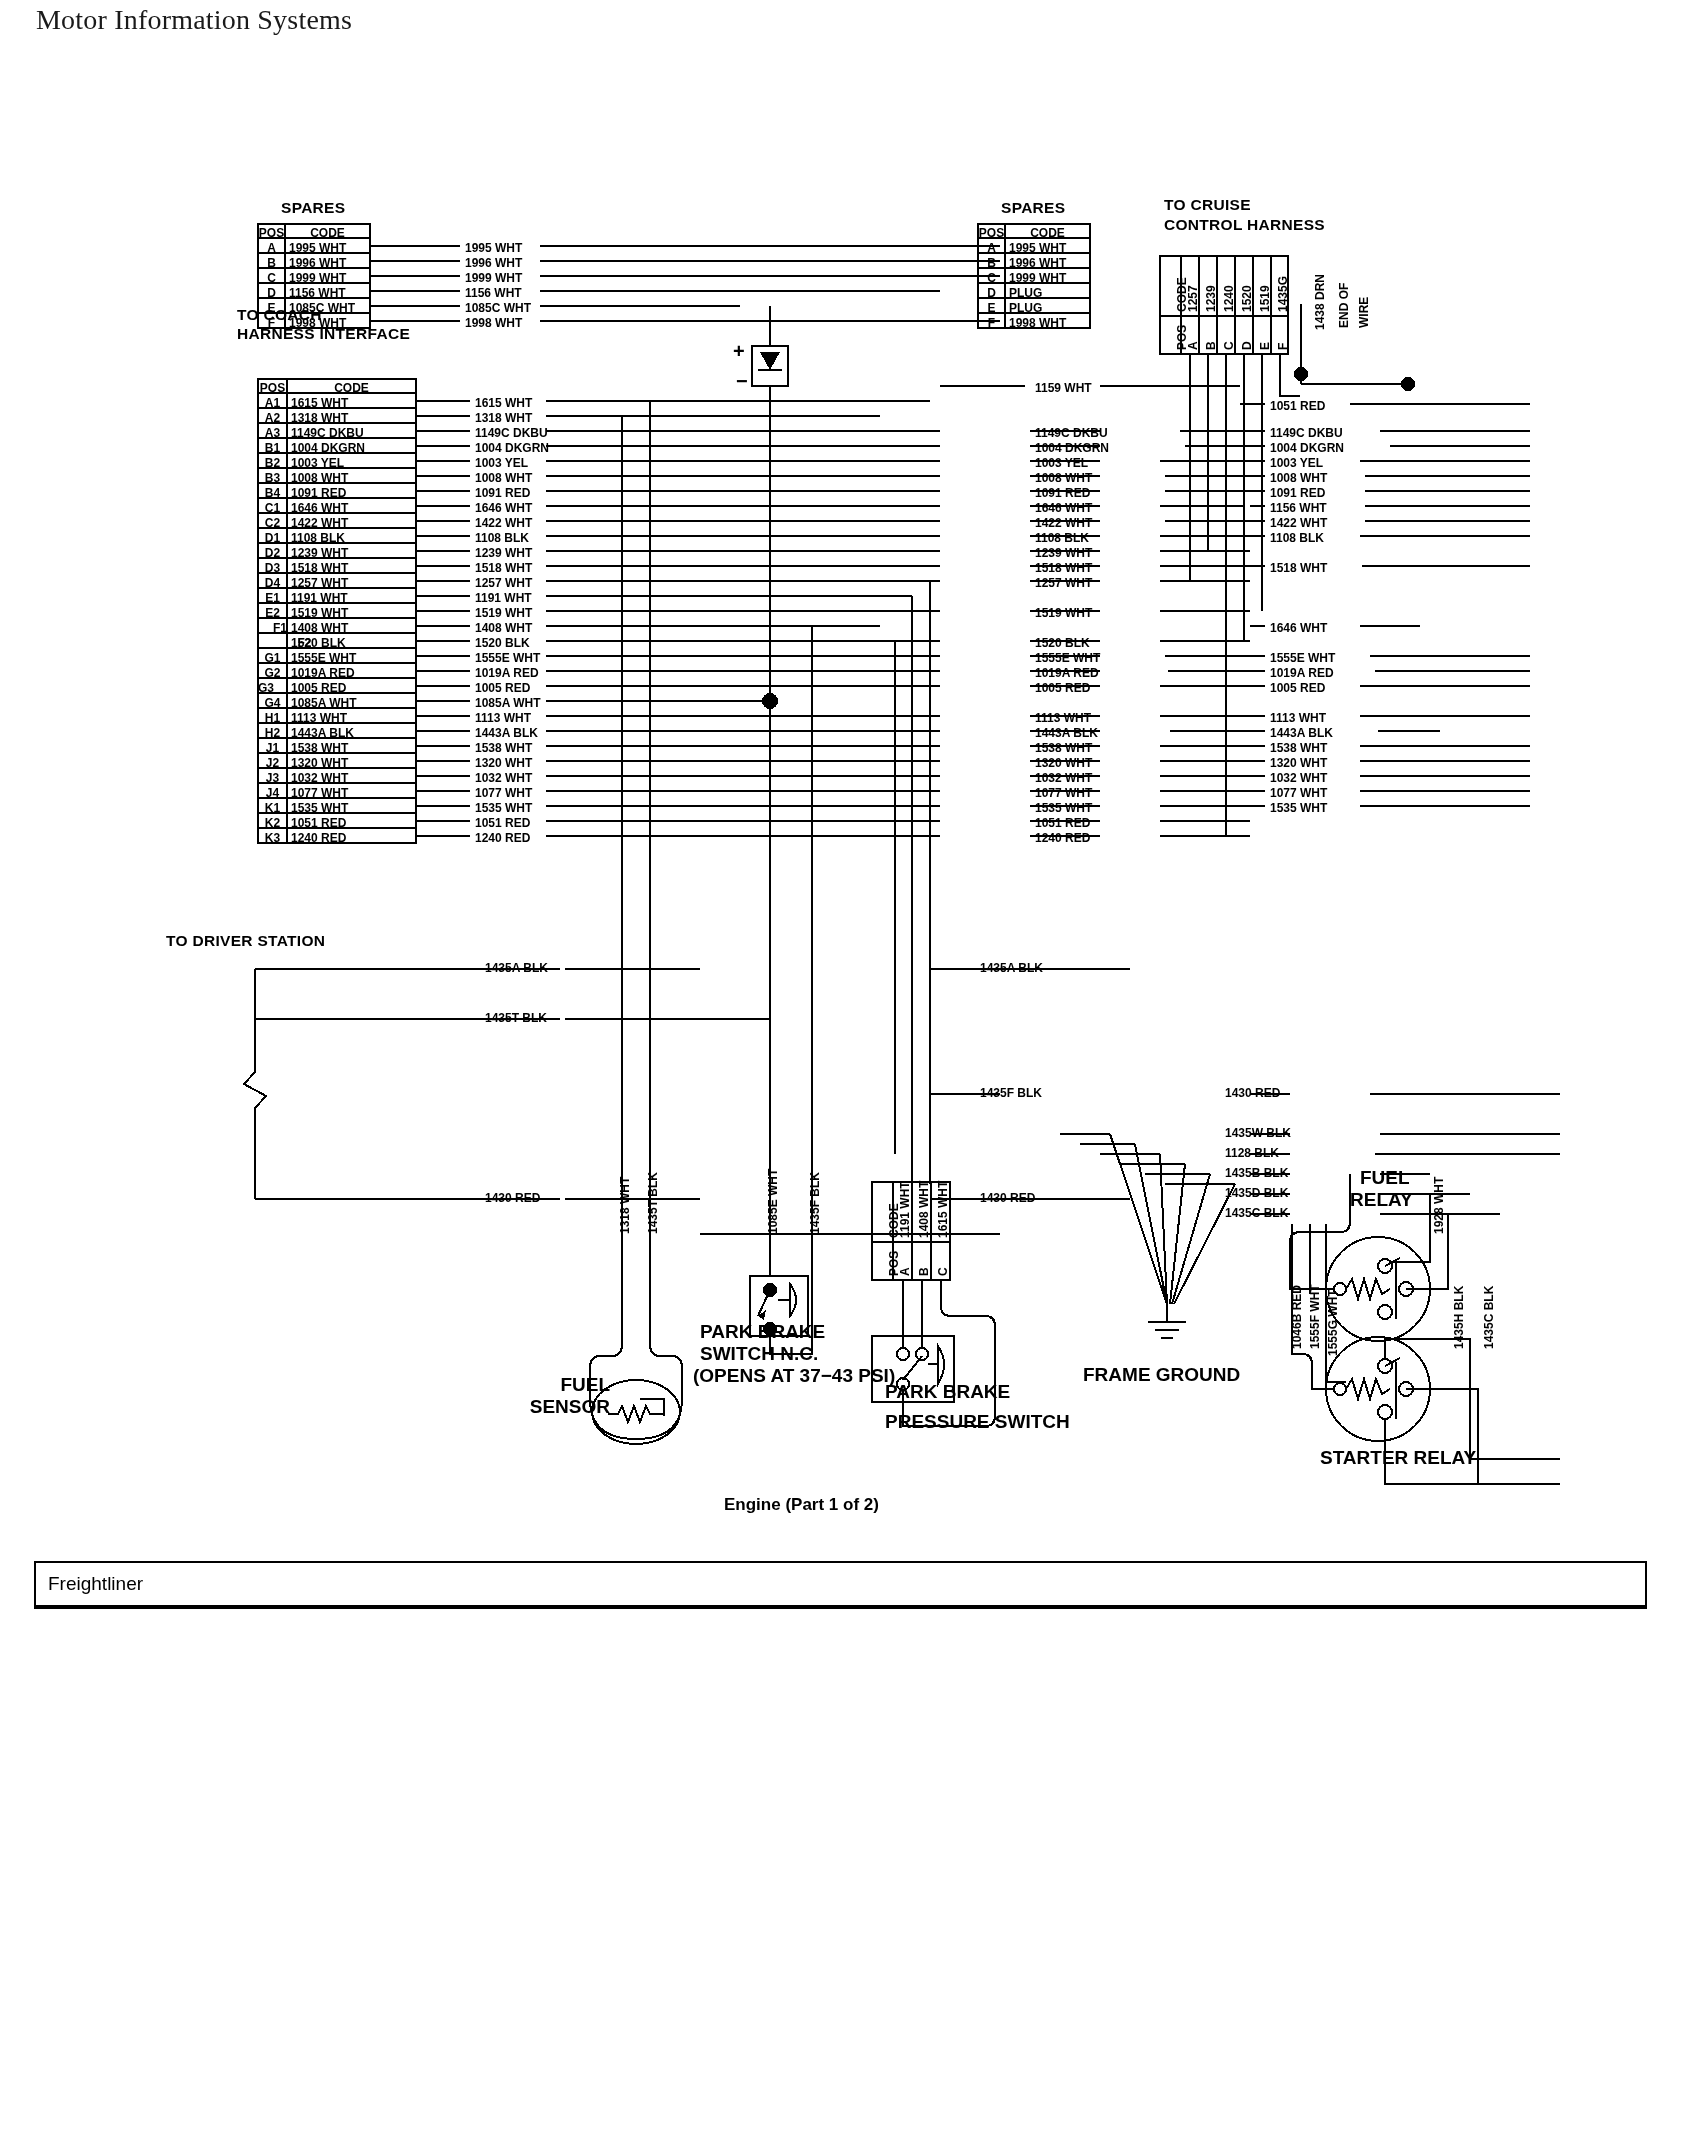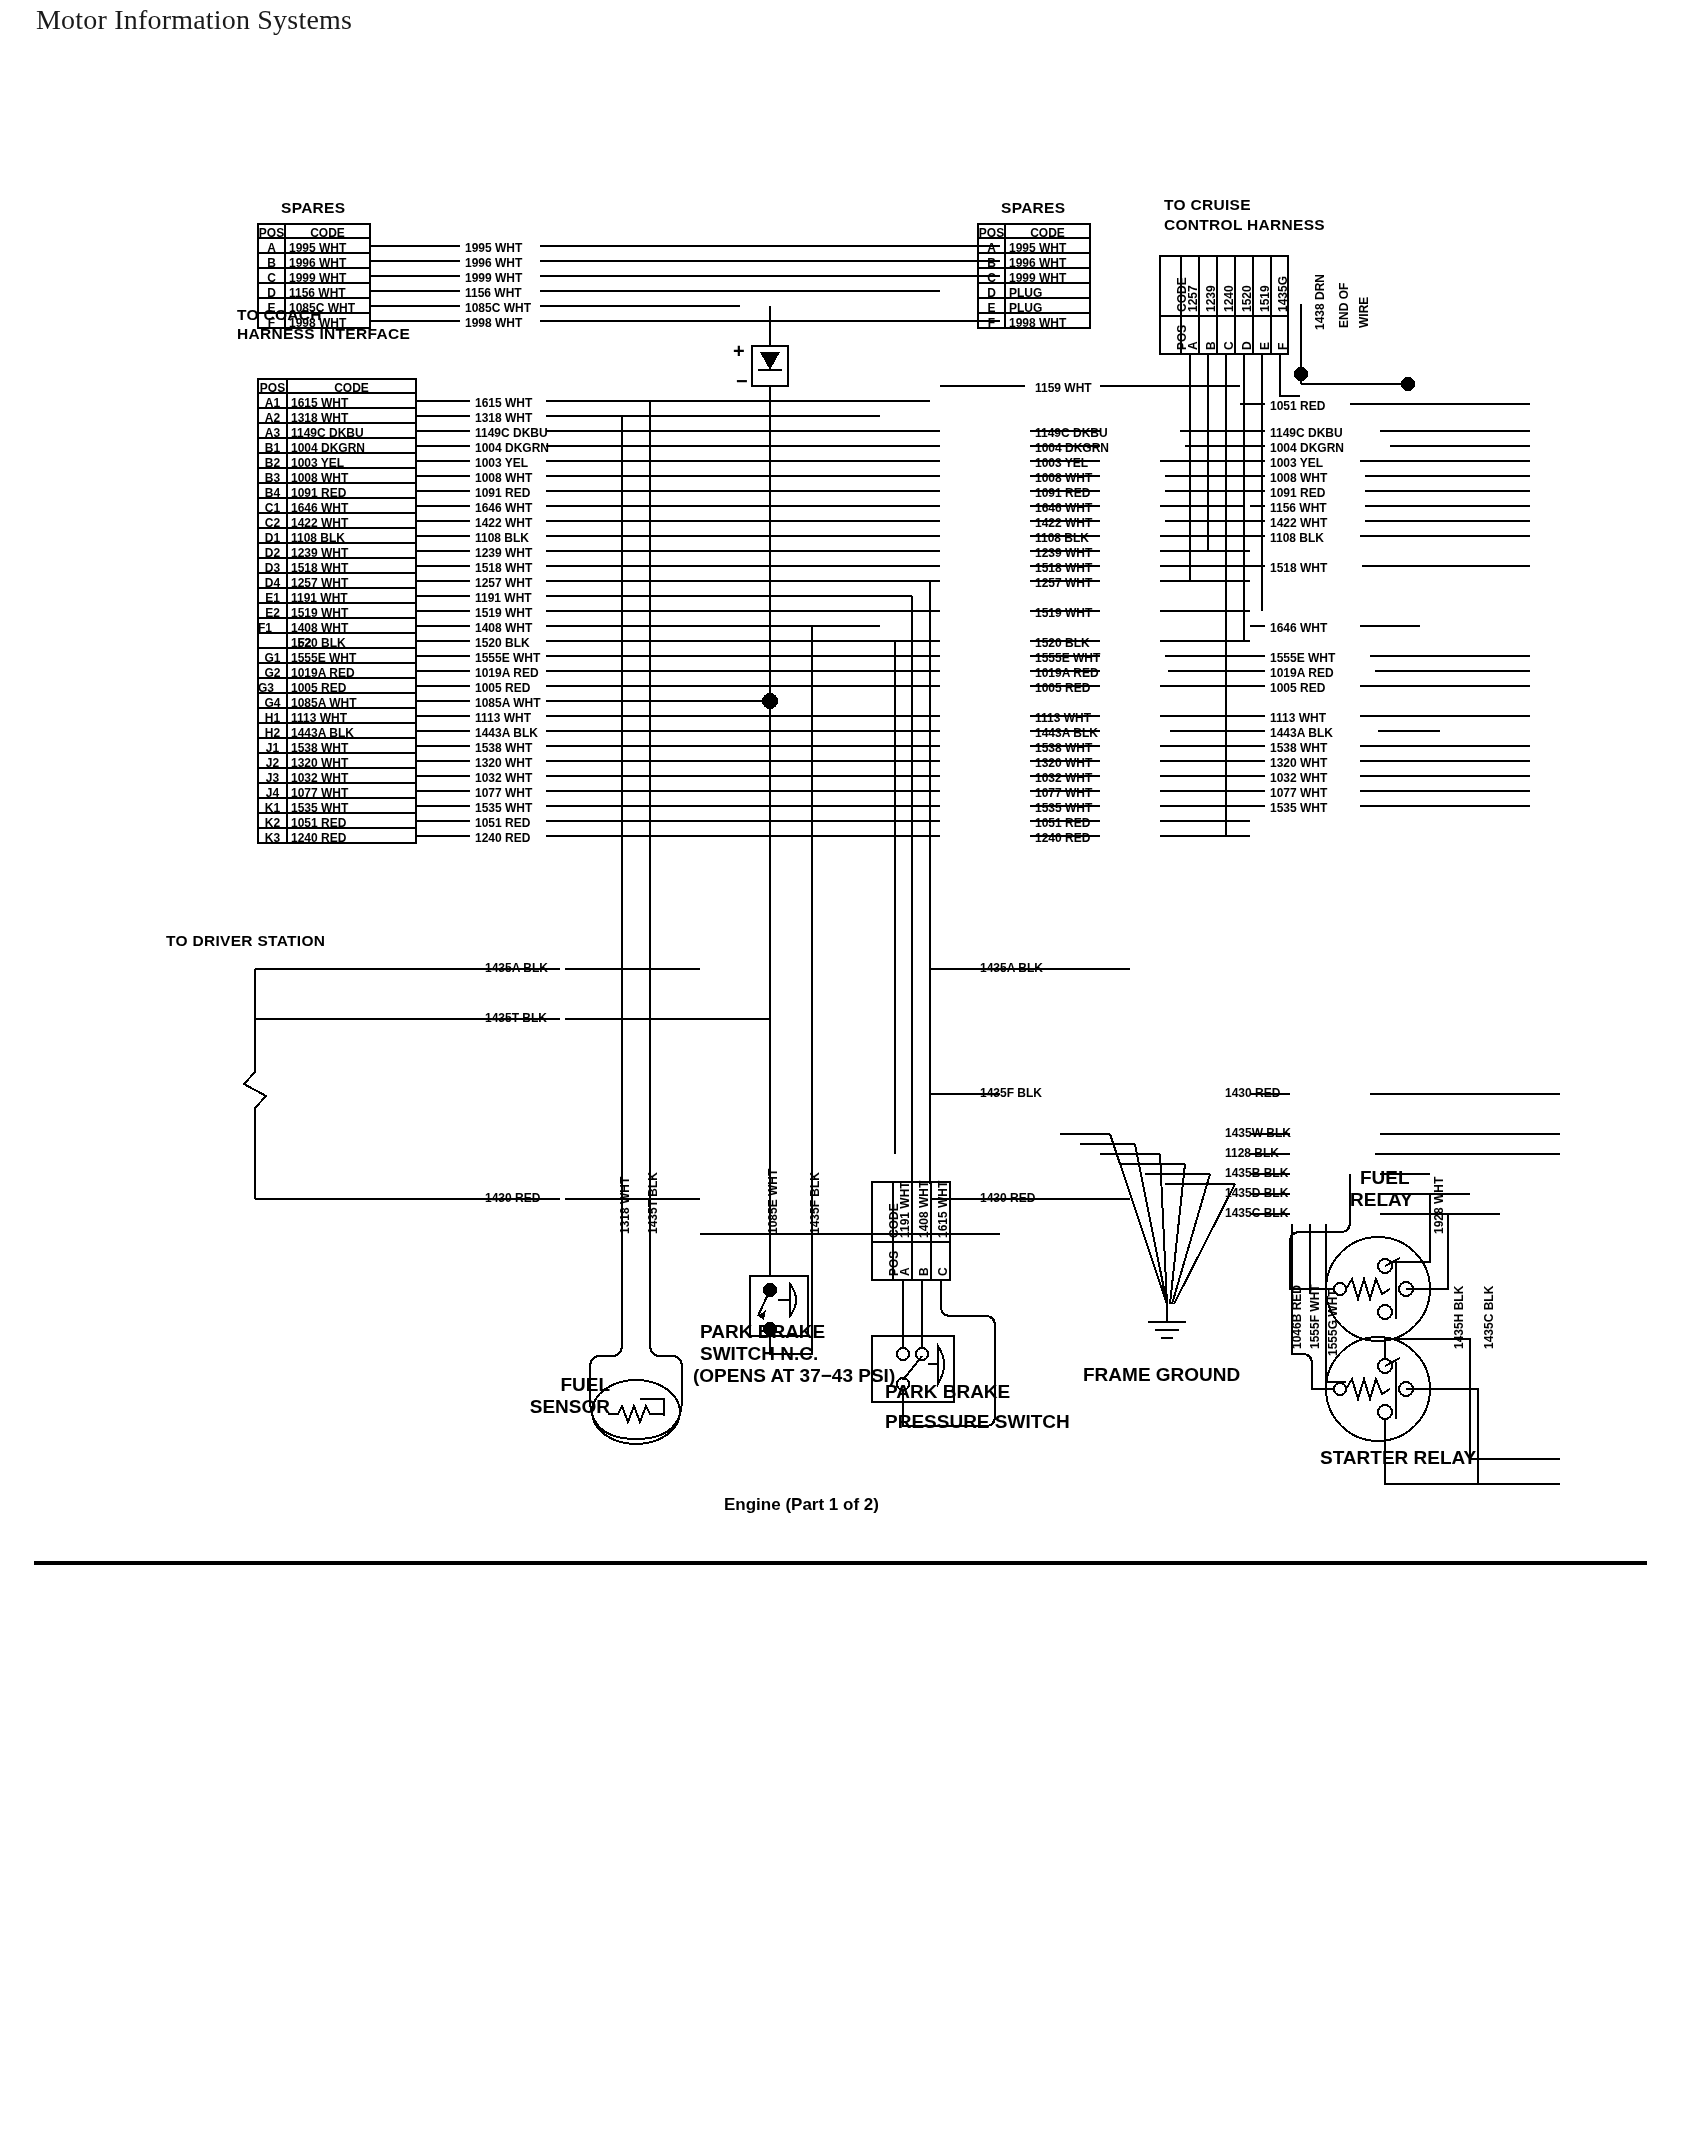--- a/index.html
+++ b/index.html
@@ -558,21 +558,21 @@
         <div class="lbl-sm" style="position: absolute; left: 258px; top: 502px; width: 29px; text-align: center;">D2</div>
         <div class="lbl-sm" style="position: absolute; left: 291px; top: 502px; text-align: left;">1239 WHT</div>
         <div class="lbl-sm" style="position: absolute; left: 258px; top: 517px; width: 29px; text-align: center;">D3</div>
         <div class="lbl-sm" style="position: absolute; left: 291px; top: 517px; text-align: left;">1518 WHT</div>
         <div class="lbl-sm" style="position: absolute; left: 258px; top: 532px; width: 29px; text-align: center;">D4</div>
         <div class="lbl-sm" style="position: absolute; left: 291px; top: 532px; text-align: left;">1257 WHT</div>
         <div class="lbl-sm" style="position: absolute; left: 258px; top: 547px; width: 29px; text-align: center;">E1</div>
         <div class="lbl-sm" style="position: absolute; left: 291px; top: 547px; text-align: left;">1191 WHT</div>
         <div class="lbl-sm" style="position: absolute; left: 258px; top: 562px; width: 29px; text-align: center;">E2</div>
         <div class="lbl-sm" style="position: absolute; left: 291px; top: 562px; text-align: left;">1519 WHT</div>
-        <div class="lbl-sm" style="position: absolute; left: 258px; top: 577px; width: 29px; text-align: left;">F1</div>
+        <div class="lbl-sm" style="position: absolute; left: 258px; top: 577px; width: 29px; text-align: right;">F1</div>
         <div class="lbl-sm" style="position: absolute; left: 291px; top: 577px; text-align: left;">1408 WHT</div>
         <div class="lbl-sm" style="position: absolute; left: 258px; top: 592px; width: 29px; text-align: center; padding-left: 32px;">F2</div>
         <div class="lbl-sm" style="position: absolute; left: 291px; top: 592px; text-align: left;">1520 BLK</div>
         <div class="lbl-sm" style="position: absolute; left: 258px; top: 607px; width: 29px; text-align: center;">G1</div>
         <div class="lbl-sm" style="position: absolute; left: 291px; top: 607px; text-align: left;">1555E WHT</div>
         <div class="lbl-sm" style="position: absolute; left: 258px; top: 622px; width: 29px; text-align: center;">G2</div>
         <div class="lbl-sm" style="position: absolute; left: 291px; top: 622px; text-align: left;">1019A RED</div>
         <div class="lbl-sm" style="position: absolute; left: 258px; top: 637px; width: 29px; text-align: left;">G3</div>
         <div class="lbl-sm" style="position: absolute; left: 291px; top: 637px; text-align: left;">1005 RED</div>
         <div class="lbl-sm" style="position: absolute; left: 258px; top: 652px; width: 29px; text-align: center;">G4</div>
@@ -737,15 +737,18 @@
         <div class="lbl-sm vert" style="position: absolute; left: 1326px; top: 1312px; transform: rotate(-90deg); transform-origin: 0px 0px;">1555G WHT</div>
         <div class="lbl-sm vert" style="position: absolute; left: 1432px; top: 1190px; transform: rotate(-90deg); transform-origin: 0px 0px;">1928 WHT</div>
         <div class="lbl-sm vert" style="position: absolute; left: 1452px; top: 1305px; transform: rotate(-90deg); transform-origin: 0px 0px;">1435H BLK</div>
         <div class="lbl-sm vert" style="position: absolute; left: 1482px; top: 1305px; transform: rotate(-90deg); transform-origin: 0px 0px;">1435C BLK</div>
       </div>
   </div>
 
   <div class="fig-caption">Engine (Part 1 of 2)</div>
 
   <div class="footer">
+    <div class="row1">
+      <span>Freightliner</span>
+    </div>
   </div>
 
 </div>
 
 </body></html>

